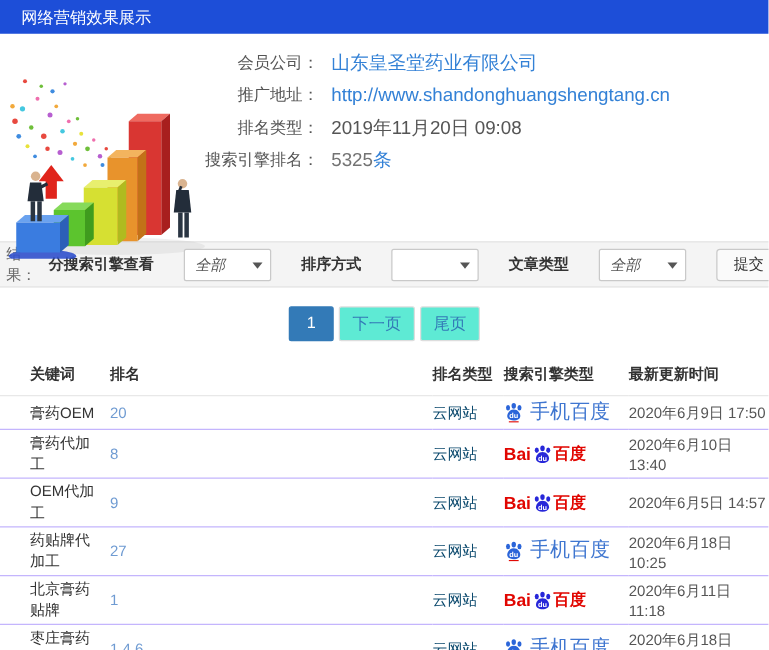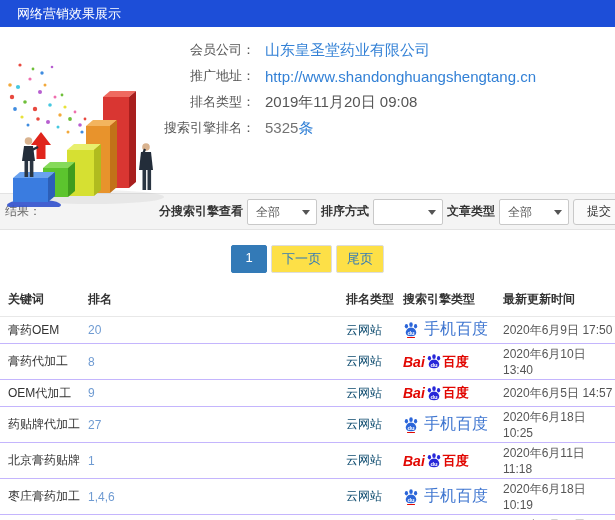--- a/index.html
+++ b/index.html
@@ -14,44 +14,44 @@
   .field-row{display:flex;height:26px;align-items:center;}
   .field-label{width:95px;text-align:right;color:#555;font-size:13px;flex:none;}
   .field-value{margin-left:10px;font-size:15px;color:#555;}
   .field-value a,.link{color:#3381d6;text-decoration:none;cursor:pointer;}
   .hl-num{color:#737373;}
   .hl-suffix{color:#3381d6;}
   
   .filterbar{height:35px;background:#f4f4f4;border-top:1px solid #e3e3e3;border-bottom:1px solid #e3e3e3;
              display:flex;align-items:center;padding-left:5px;}
   .result-label{color:#666;}
-  .filter-group{margin-left:auto;display:flex;align-items:center;gap:4px;}
+  .filter-group{margin-left:auto;display:flex;align-items:center;gap:24px;}
   .fg-label{font-weight:bold;color:#333;white-space:nowrap;}
   .select{position:relative;background:#fff;border:1px solid #c9c9c9;border-radius:2px;height:24px;line-height:24px;
-          padding:0 20px 0 8px;color:#555;min-width:40px;white-space:nowrap;cursor:pointer;font-size:12px;}
+          padding:0 20px 0 8px;color:#555;min-width:40px;white-space:nowrap;cursor:pointer;font-size:12px;font-style:italic;}
   .caret{position:absolute;right:6px;top:10px;width:0;height:0;border-left:4px solid transparent;
          border-right:4px solid transparent;border-top:5px solid #555;}
   .submit-btn{height:26px;padding:0 13px;background:#fafafa;border:1px solid #c9c9c9;border-radius:3px;
               color:#333;font-size:12px;margin-right:-10px;cursor:pointer;white-space:nowrap;}
   
   .pagination{display:flex;justify-content:center;gap:4px;margin:15px 0 12px;}
-  .page-btn{min-width:14px;text-align:center;padding:4px 10px;border:1px solid #ddd;background:#fde047;
+  .page-btn{min-width:14px;text-align:center;padding:4px 10px;border:1px solid #ddd;background:#5eead4;
             color:#337ab7;font-size:13px;border-radius:2px;cursor:pointer;white-space:nowrap;}
   .page-btn.active{background:#337ab7;border-color:#337ab7;color:#fff;}
   
   table{width:100%;border-collapse:collapse;table-layout:fixed;}
   th{text-align:left;font-weight:bold;padding:6px 0 8px;font-size:12px;color:#333;border-bottom:1px solid #e8e8e8;}
-  th:first-child,td:first-child{padding-left:8px;}
+  th:first-child,td:first-child{padding-left:24px;}
   th:nth-child(2),td:nth-child(2){padding-left:8px;}
   td{padding:2px 0;height:22px;border-bottom:1px solid #c4b5fd;font-size:12px;color:#333;vertical-align:middle;}
   .rank-link{color:#6f9bd2;text-decoration:none;cursor:pointer;}
   .rank-type{color:#0c4a6e;}
   .upd-time{color:#555;}
   .baidu-logo{display:inline-flex;align-items:center;gap:1px;}
-  .bai{color:#e10601;font-size:14px;font-weight:bold;letter-spacing:0;font-style:italic;}
+  .bai{color:#e10601;font-size:14px;font-weight:bold;letter-spacing:0;}
   .bdu-cn{color:#e10601;font-size:13px;font-weight:bold;font-family:Liberation Serif, serif;}
   .mobile-baidu{display:inline-flex;align-items:center;gap:5px;}
   .mobile-label{color:#3f76d0;font-size:16px;}
 </style>
 </head>
 <body>
 
 <div class="page">
 
   <div class="titlebar">

